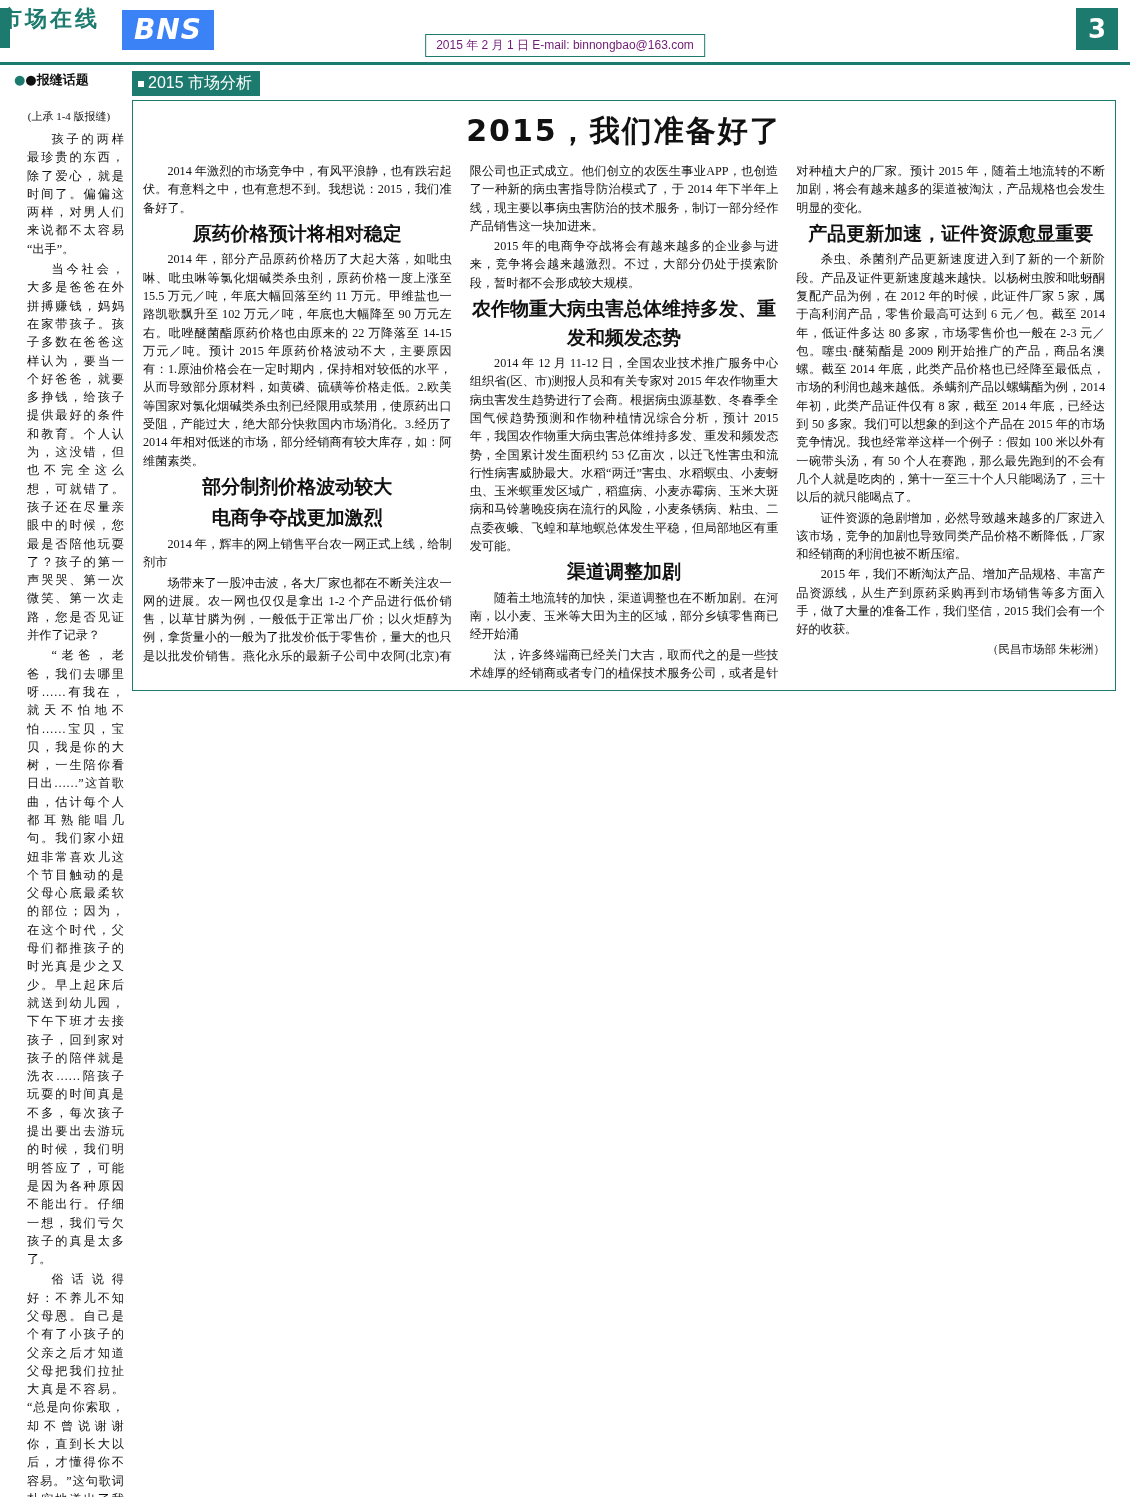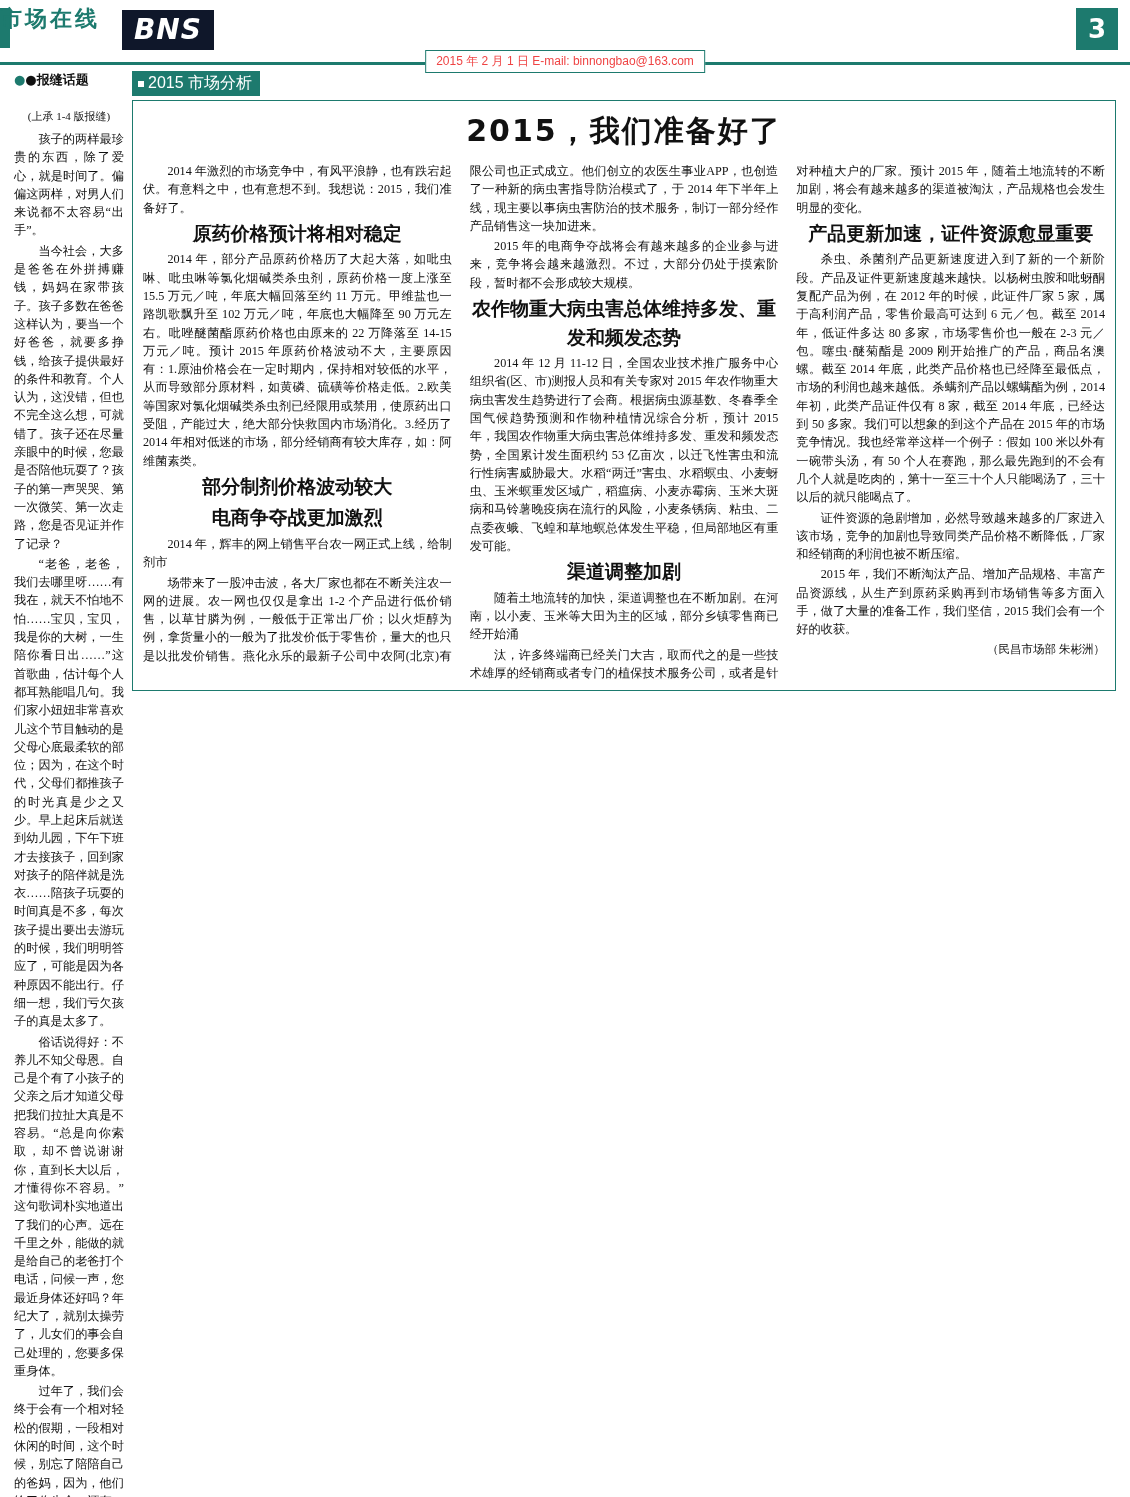--- a/index.html
+++ b/index.html
@@ -14,43 +14,43 @@
   
   .masthead{
     position:relative;
     height:62px;
     border-bottom:3px solid #1d7a6e;
     background:#fff;
   }
   .logo-box{
     position:absolute;left:122px;top:10px;
     width:92px;height:40px;
-    background:#0f172a;
+    background:#3b82f6;
     color:#fff;
     font-family:"DejaVu Sans", sans-serif;
     font-weight:bold;font-style:italic;
     font-size:28px;line-height:40px;text-align:center;
     letter-spacing:1px;
   }
   .mast-title{
     position:absolute;left:0;right:8px;top:4px;
     text-align:left;
     font-family:"DejaVu Sans", sans-serif;
     font-weight:bold;
     font-size:22px;
     color:#1d7a6e;
     letter-spacing:3px;
   }
   .mast-sub{
-    position:absolute;left:50%;transform:translateX(-50%);top:50px;
+    position:absolute;left:50%;transform:translateX(-50%);top:34px;
     border:1px solid #1d7a6e;
     padding:2px 10px;
     font-size:12px;
     font-family:"Liberation Sans", sans-serif;
-    color:#ef4444;
+    color:#701a75;
     background:#fff;
     white-space:nowrap;
   }
   .page-num{
     position:absolute;right:12px;top:8px;
     width:42px;height:42px;
     background:#1d7a6e;color:#fff;
     font-family:"DejaVu Sans", sans-serif;
     font-weight:bold;font-size:26px;
     line-height:42px;text-align:center;
@@ -81,21 +81,21 @@
     font-size:13px;font-weight:bold;
     font-family:"DejaVu Sans", sans-serif;
     margin-bottom:20px;
   }
   .bullet-head .dot{color:#1d7a6e;}
   .sub-note{font-size:11px;text-align:center;margin:2px 0 6px 0;}
   .leftcol-body{
     font-size:12.2px;line-height:1.5;text-align:justify;
     text-indent:2em;
   }
-  .leftcol-body p{margin:0 0 2px 0;}
+  .leftcol-body p{margin:0 0 2px 13px;}
   
   .headline-box{
     border:1px solid #1d7a6e;
     padding:4px 10px 8px 10px;
     box-sizing:border-box;
   }
   .headline{
     text-align:center;
     font-family:"DejaVu Sans", sans-serif;
     font-weight:bold;

